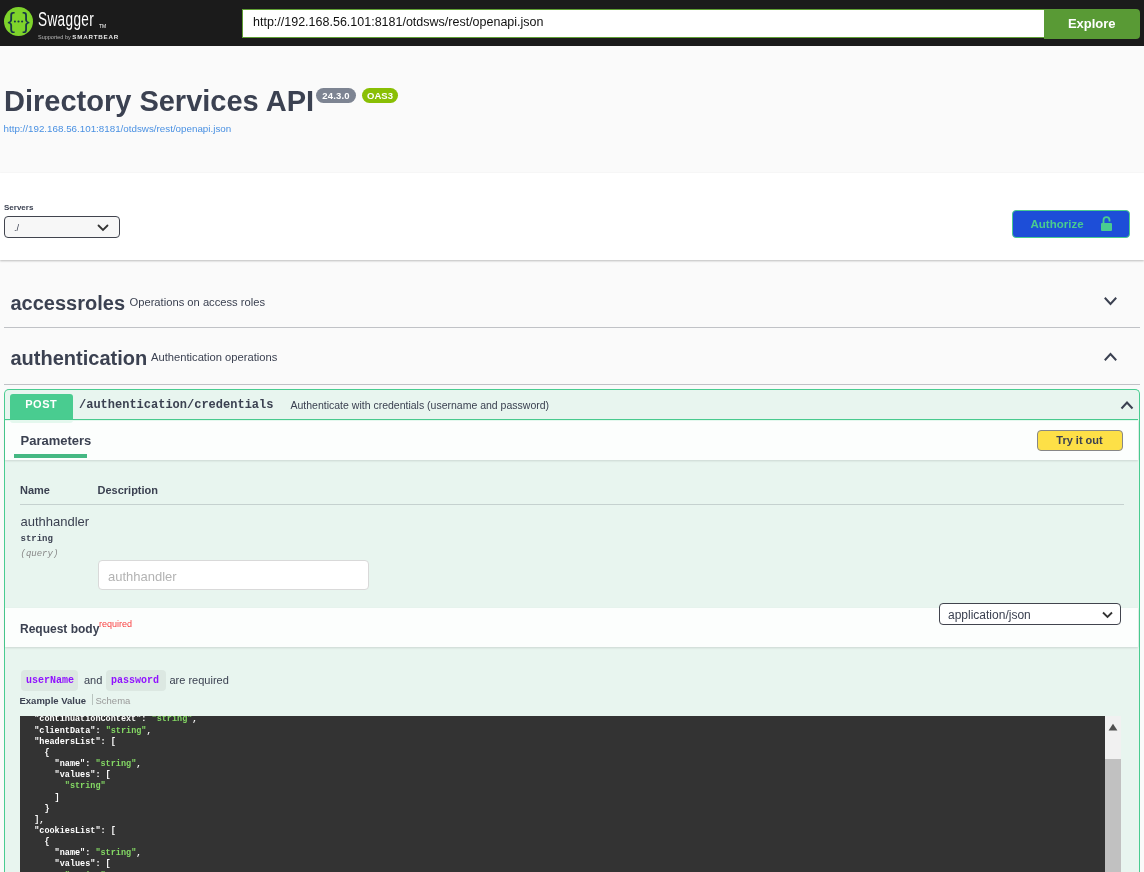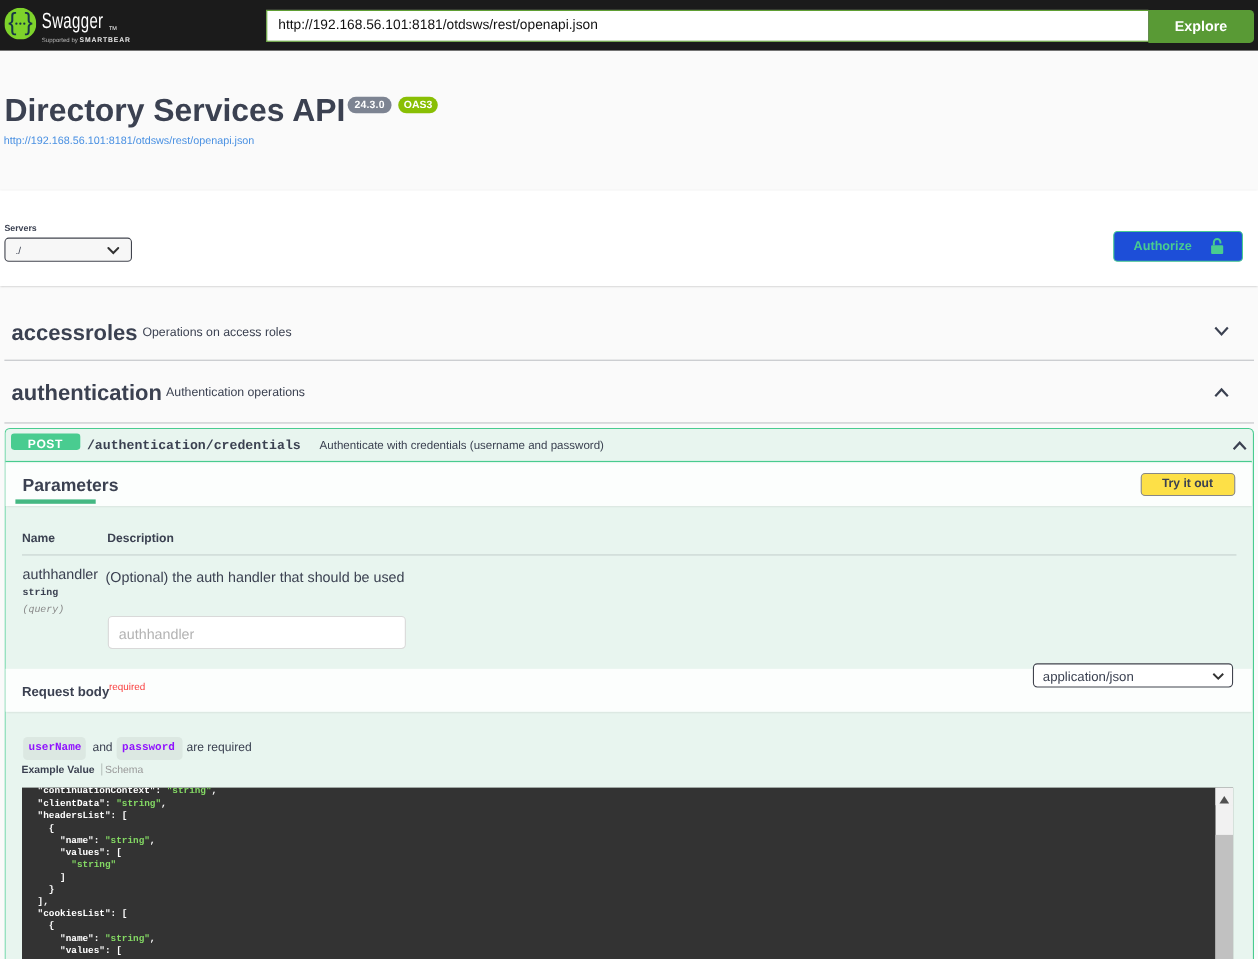--- a/index.html
+++ b/index.html
@@ -38,28 +38,28 @@
 
 
 .tagrow-title { font-weight:700; font-size:20px; color:#3b4151; }
 .tagrow-desc { font-size:11.2px; color:#3b4151; }
 .divider { height:1px; background:rgba(59,65,81,.3); }
 
 
 #opblock { left:4px; top:389px; width:1136px; height:483px; background:#e8f5ef;
   border:1.5px solid #49cc90; border-bottom:none; border-radius:5px 5px 0 0; }
 
-#post-badge { left:4.5px; top:4px; width:63.5px; height:15px; background:#49cc90; border-radius:3px;
+#post-badge { left:4.5px; top:4px; width:63.5px; height:29px; background:#49cc90; border-radius:3px;
   color:#fff; font-weight:700; font-size:11px; letter-spacing:0.5px; text-align:center; line-height:20.5px; }
 #post-path { left:74px; top:8px; font-size:12px; font-weight:700; color:#3b4151; }
 #post-desc { left:285.5px; top:9px; font-size:10.5px; color:#3b4151;text-align:right; }
 #summary-line { left:0; top:29px; width:1133px; height:1.5px; background:#49cc90; }
 
 #sechead1 { left:0; top:30px; width:1133px; height:39.5px; background:rgba(255,255,255,.85); box-shadow:0 1px 2px rgba(0,0,0,.12); }
-#param-title { left:15.5px; top:43px; font-size:16px; font-weight:700; color:#3b4151; }
+#param-title { left:15.5px; top:43px; font-size:13px; font-weight:700; color:#3b4151; }
 #param-underline { left:9px; top:63.5px; width:73px; height:4px; background:#45b883; }
 #tryout { left:1031.5px; top:39.5px; width:86px; height:21.5px; background:#fde047; border:1.5px solid #878787; border-radius:4px;
   font-size:11px; font-weight:700; color:#3b4151; text-align:center; line-height:18px; }
 
 #th-name { left:15px; top:94px; font-size:11px; font-weight:700; }
 #th-desc { left:92.5px; top:94px; font-size:11px; font-weight:700; }
 #table-line { left:15px; top:114px; width:1104px; height:1px; background:rgba(59,65,81,.2); }
 #p-name { left:15.5px; top:124px; font-size:13px; }
 #p-type { left:15.5px; top:144px; font-size:9px; font-weight:700; font-family:"Liberation Mono",monospace; }
 #p-query { left:15.5px; top:158.5px; font-size:9px; font-style:italic; font-family:"Liberation Mono",monospace; color:#888; }
@@ -161,21 +161,20 @@
   <div id="param-title" class="abs">Parameters</div>
   <div id="param-underline" class="abs"></div>
   <div id="tryout" class="abs">Try it out</div>
 
   <div id="th-name" class="abs">Name</div>
   <div id="th-desc" class="abs">Description</div>
   <div id="table-line" class="abs"></div>
   <div id="p-name" class="abs">authhandler</div>
   <div id="p-type" class="abs">string</div>
   <div id="p-query" class="abs">(query)</div>
-  <div id="p-desc" class="abs">(Optional) the auth handler that should be used</div>
   <div id="p-input" class="abs">
       <span>authhandler</span>
     </div>
 
   <div id="sechead2" class="abs"></div>
   <div id="rb-title" class="abs">Request body</div>
   <div id="rb-req" class="abs">required</div>
   <div id="rb-select" class="abs">
       <span>application/json</span>
     <svg class="abs" style="left:162px;top:7px;" width="11" height="8" viewBox="0 0 11 8">

